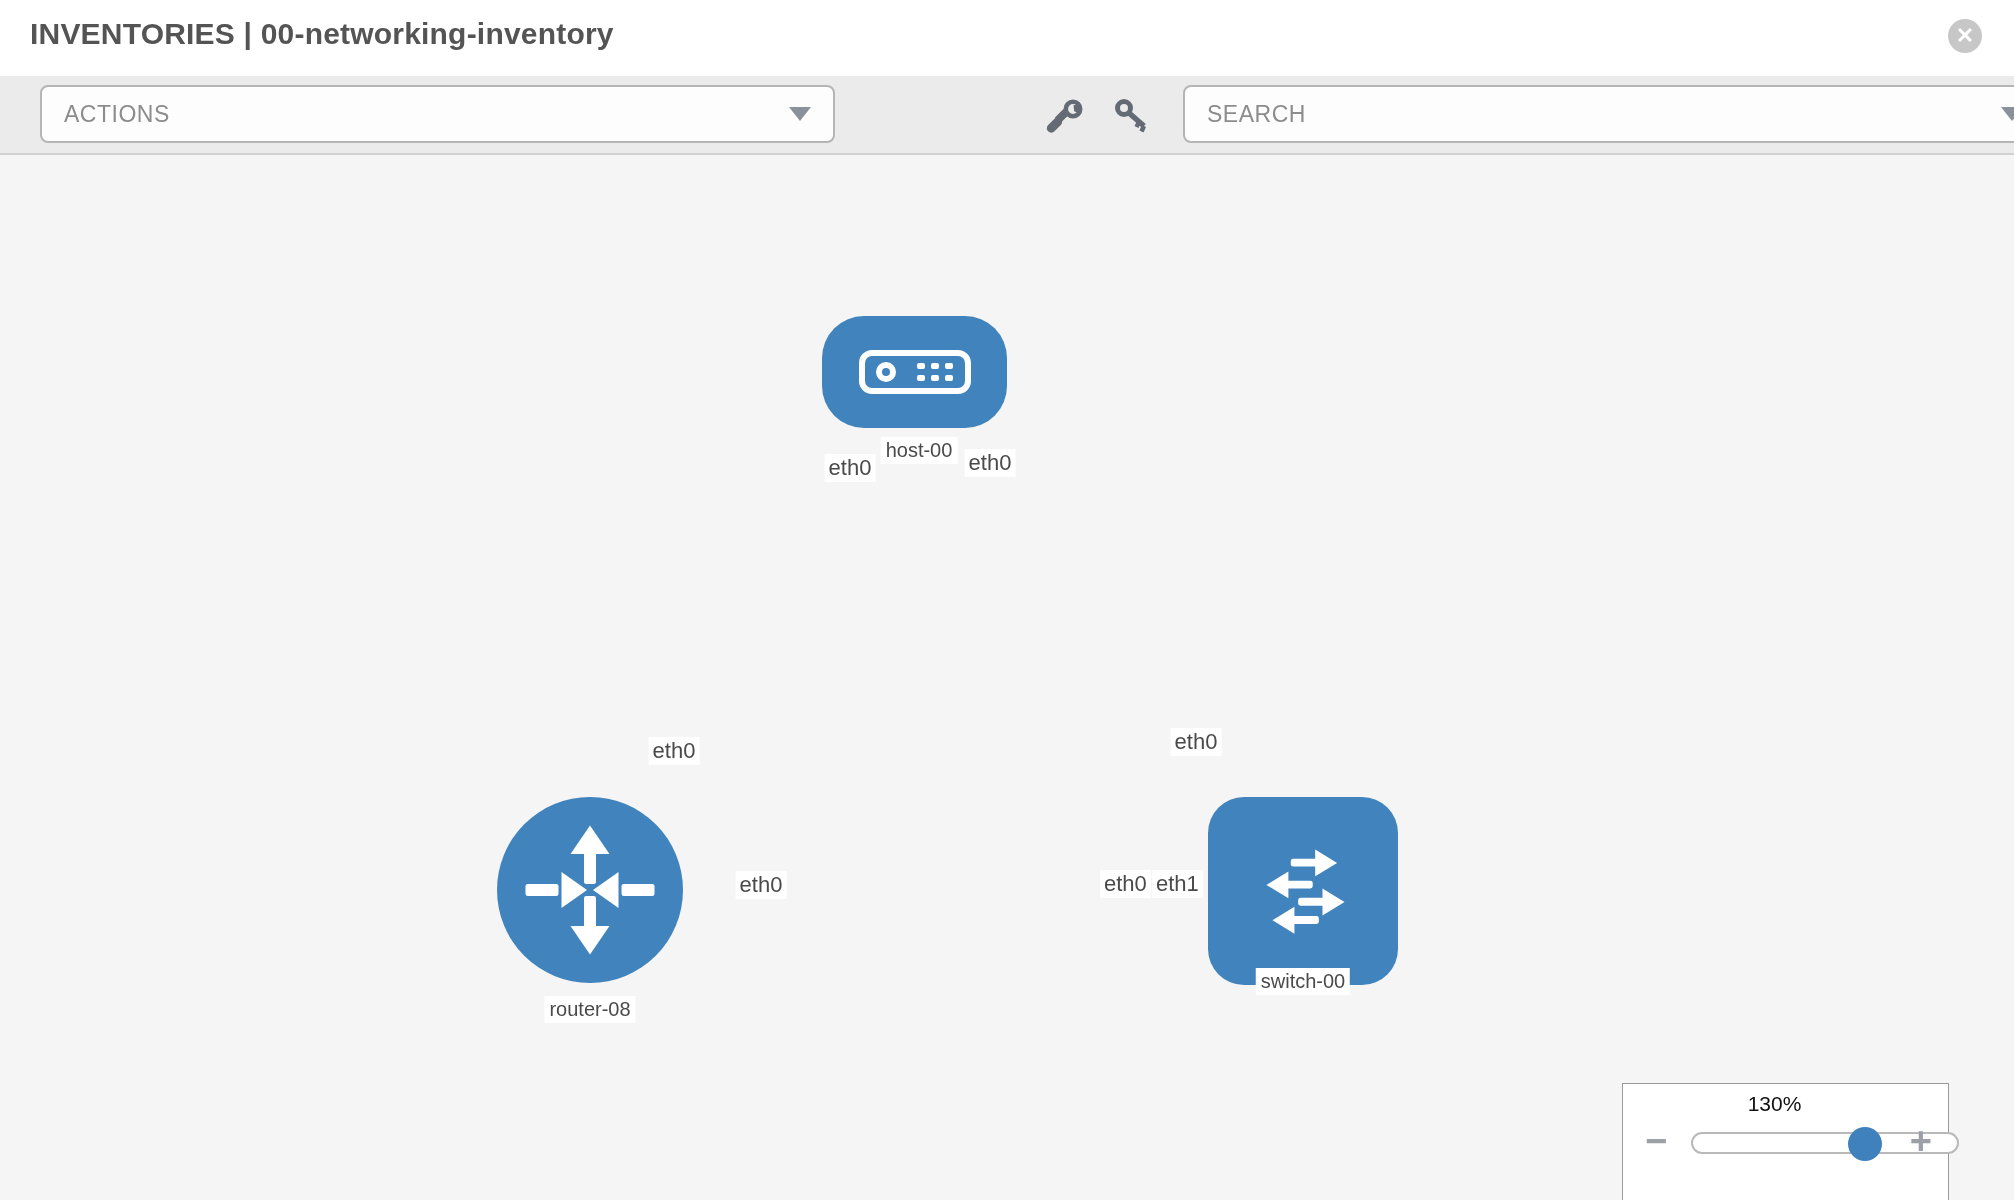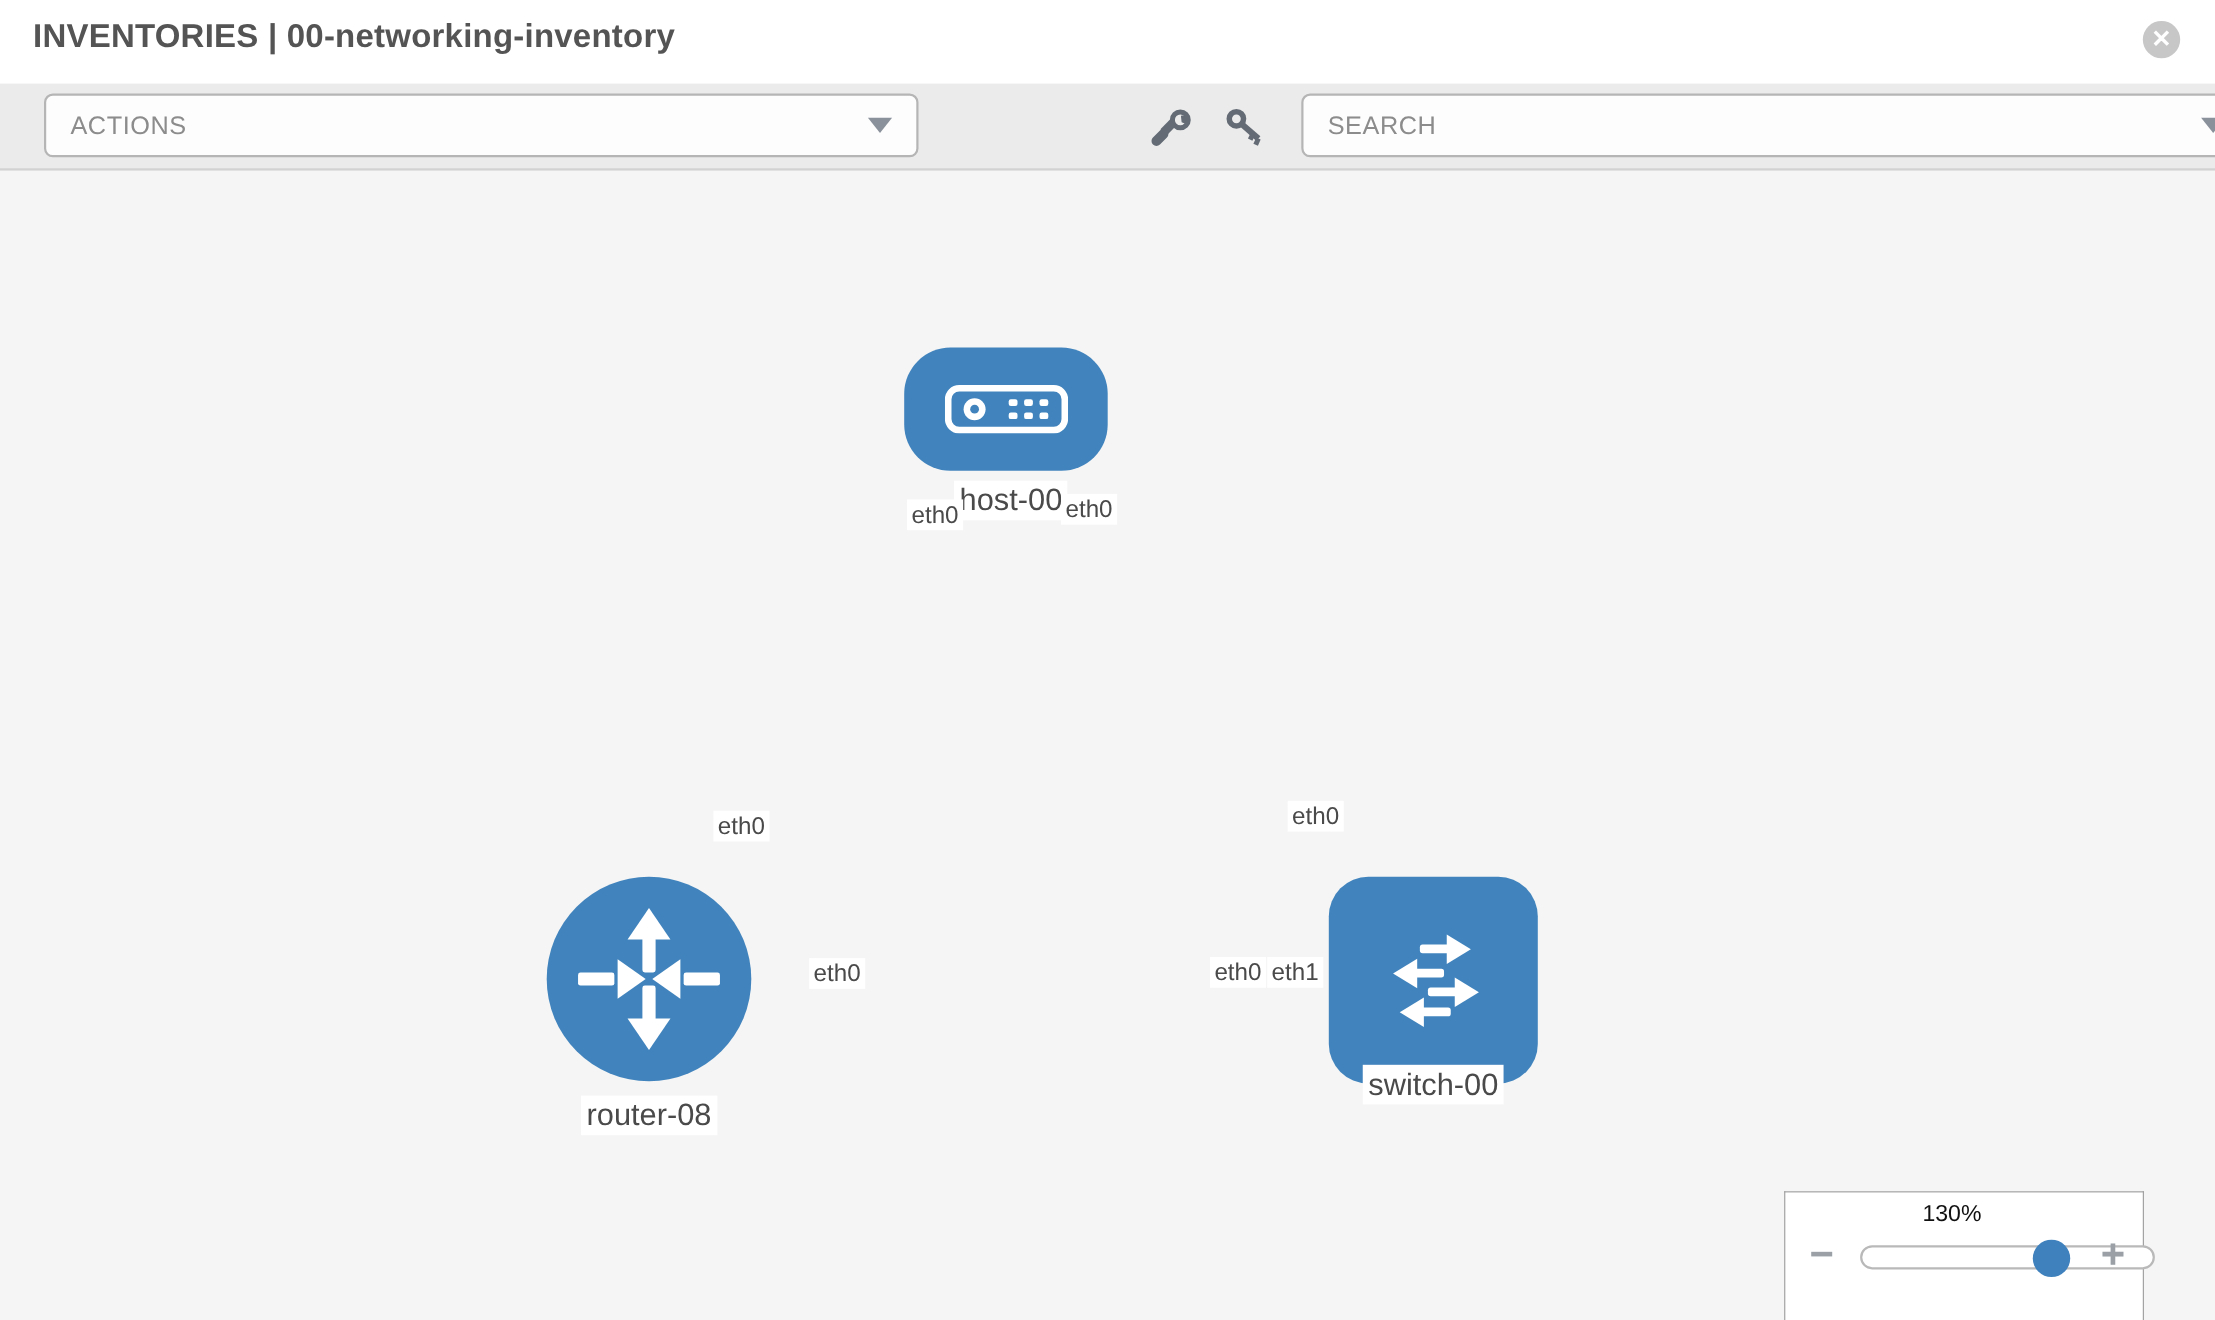--- a/index.html
+++ b/index.html
@@ -40,21 +40,21 @@
   
   .node { position:absolute; background:#4184bd; display:flex; align-items:center;
           justify-content:center; cursor:pointer; }
   .node svg { display:block; }
   .node-host { left:822px; top:316px; width:185px; height:112px; border-radius:42px; }
   .node-router { left:497px; top:797px; width:186px; height:186px; border-radius:50%; }
   .node-switch { left:1208px; top:797px; width:190px; height:188px; border-radius:36px; }
 
   
   .lbl { position:absolute; background:#ffffff; color:#4a4a4a; white-space:nowrap;text-align:right; }
-  .node-lbl { font-size:28px; padding:2px 5px; transform:translateX(-50%); }
+  .node-lbl { font-size:20px; padding:2px 5px; transform:translateX(-50%); }
   .if-lbl { font-size:22px; padding:1px 4px; transform:translateX(-50%); }
   .if-lbl-abs { font-size:22px; padding:1px 4px; }
   .lbl-host { left:919px; top:437px; }
   .lbl-router { left:590px; top:996px; }
   .lbl-switch { left:1303px; top:968px; }
   .if-host-left { left:850px; top:454px; }
   .if-host-right { left:990px; top:449px; }
   .if-router-to-host { left:674px; top:737px; }
   .if-switch-top { left:1196px; top:728px; }
   .if-router-right { left:761px; top:871px; }

